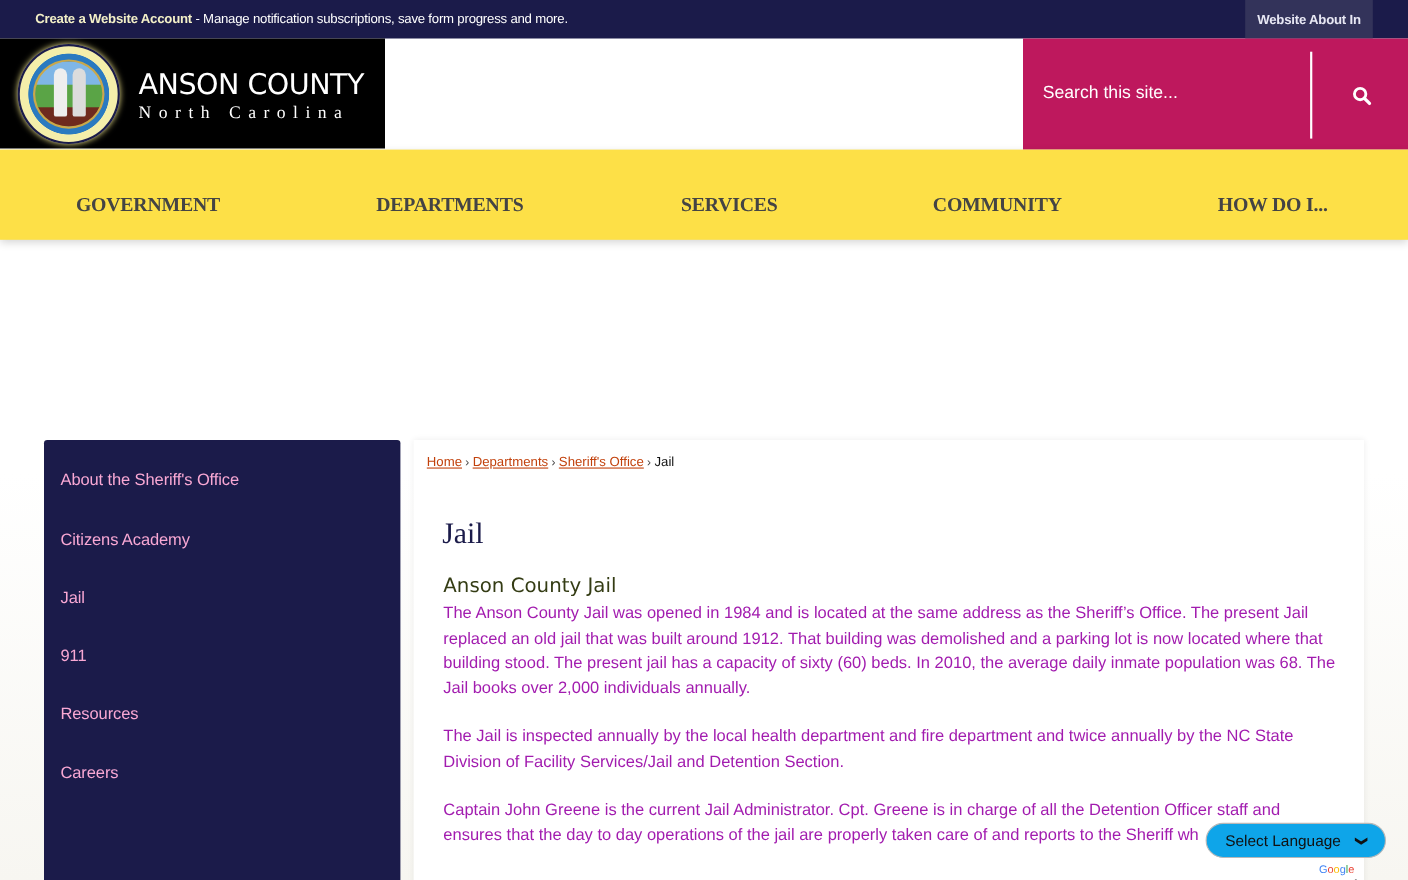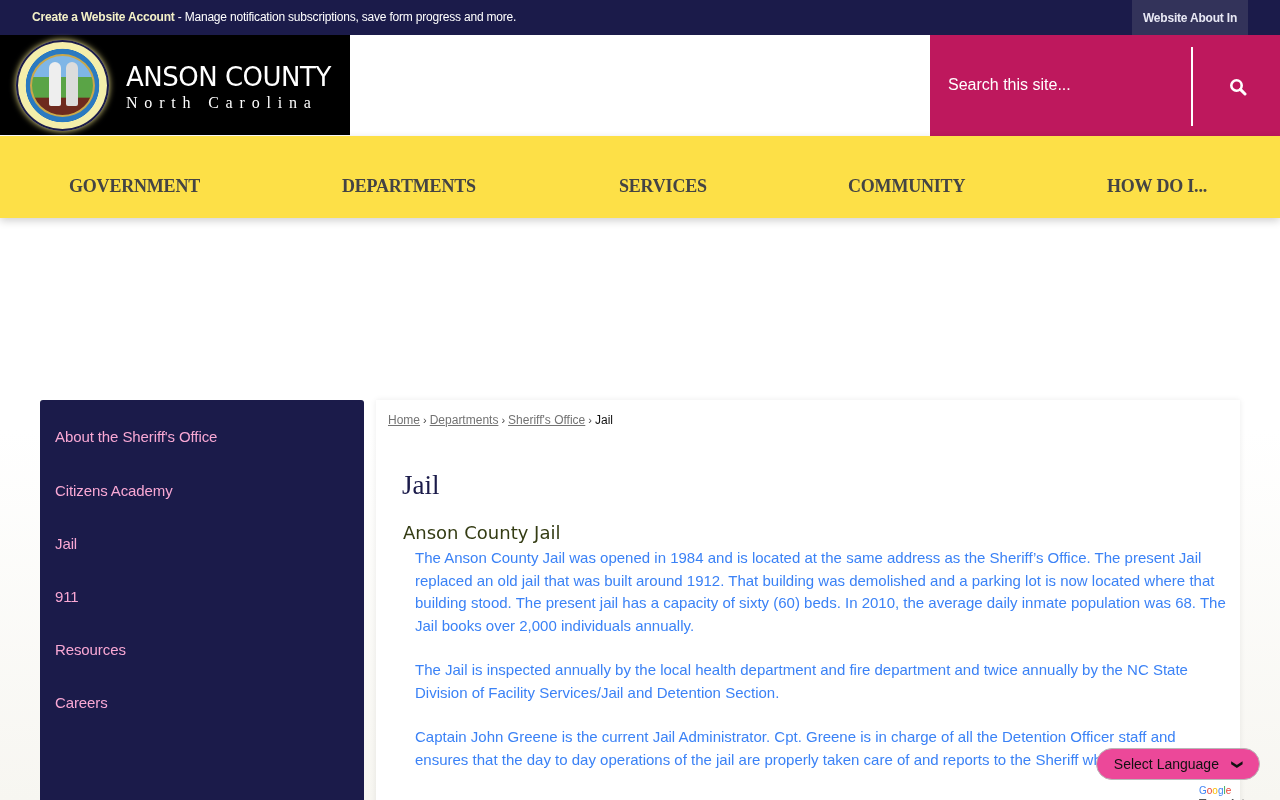--- a/index.html
+++ b/index.html
@@ -95,38 +95,38 @@
       cursor: pointer; letter-spacing: -0.1px;
     }
     
     .content {
       position: absolute; left: 376px; top: 400px; width: 864px; height: 420px;
       background: #ffffff; box-shadow: 0 0 6px rgba(0,0,0,0.08);
     }
     .breadcrumb {
       position: absolute; left: 12px; top: 13px; font-size: 12px; color: #111111;
     }
-    .breadcrumb a { color: #737373; text-decoration: underline; cursor: pointer; }
+    .breadcrumb a { color: #c2410c; text-decoration: underline; cursor: pointer; }
     .breadcrumb .sep { color: #444; padding: 0 3px; font-size: 11px; }
     .page-title {
       position: absolute; left: 26px; top: 70px;
       font-family: "Liberation Serif", serif; font-size: 27px; color: #1b1b4a; font-weight: normal;
     }
     .section-title {
       position: absolute; left: 27px; top: 122px;
       font-family: "DejaVu Sans", sans-serif; font-size: 18px; color: #343c14; font-weight: 500;
     }
     .para {
       position: absolute; left: 27px; width: 815px;
-      font-size: 15px; line-height: 22.6px; color: #3b82f6; margin-left: 12px;
+      font-size: 15px; line-height: 22.6px; color: #a21caf;
     }
     
     .translate {
       position: absolute; left: 1096px; top: 748px; width: 164px; height: 32px;
-      border: 1px solid #b8b8b8; border-radius: 16px; background: #ec4899;
+      border: 1px solid #b8b8b8; border-radius: 16px; background: #0ea5e9;
       display: flex; align-items: center; justify-content: center;
       font-size: 14px; color: #111; cursor: pointer;
     }
     .translate .chev { margin-left: 14px; font-size: 11px; font-weight: bold; }
     .powered {
       position: absolute; left: 1156px; top: 783px; font-size: 12px; color: #555; font-weight: bold; margin-left: 43px;
     }
     .powered .g { font-size: 10px; font-weight: normal; }
   </style>
 </head>

